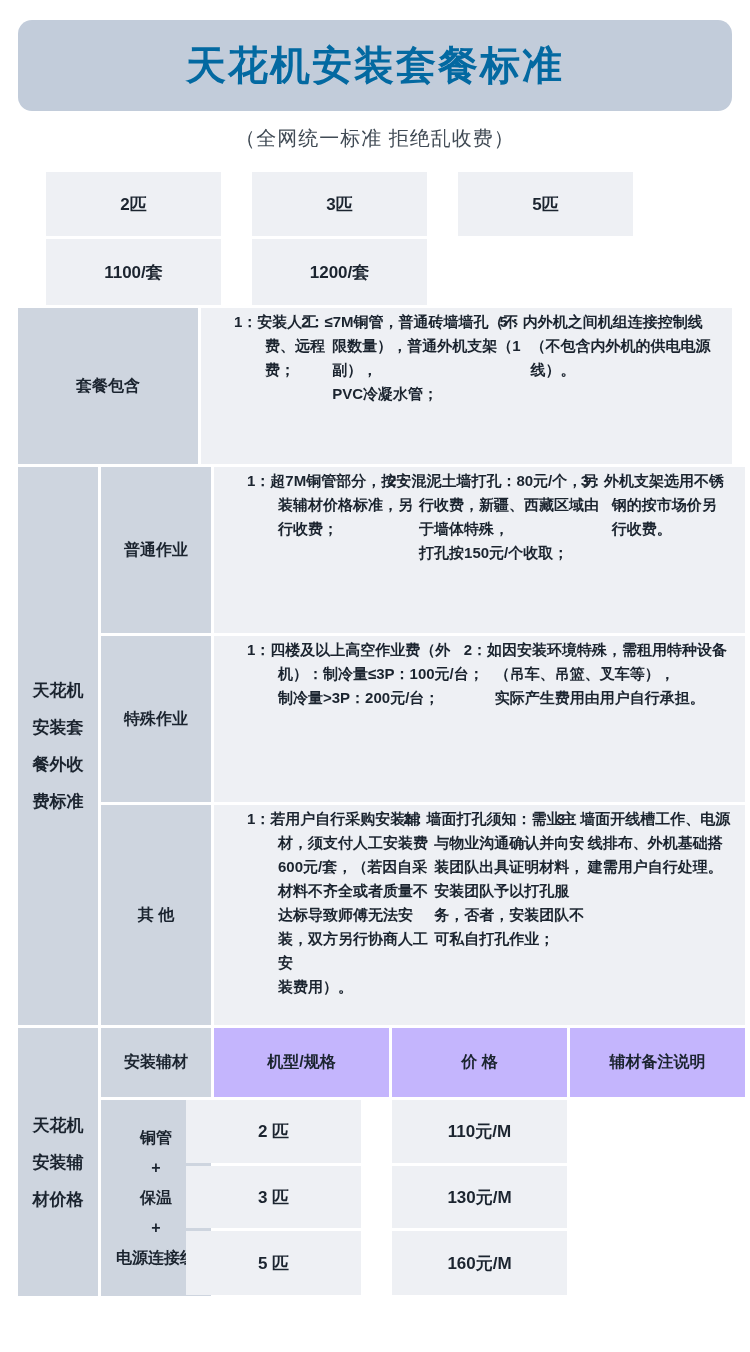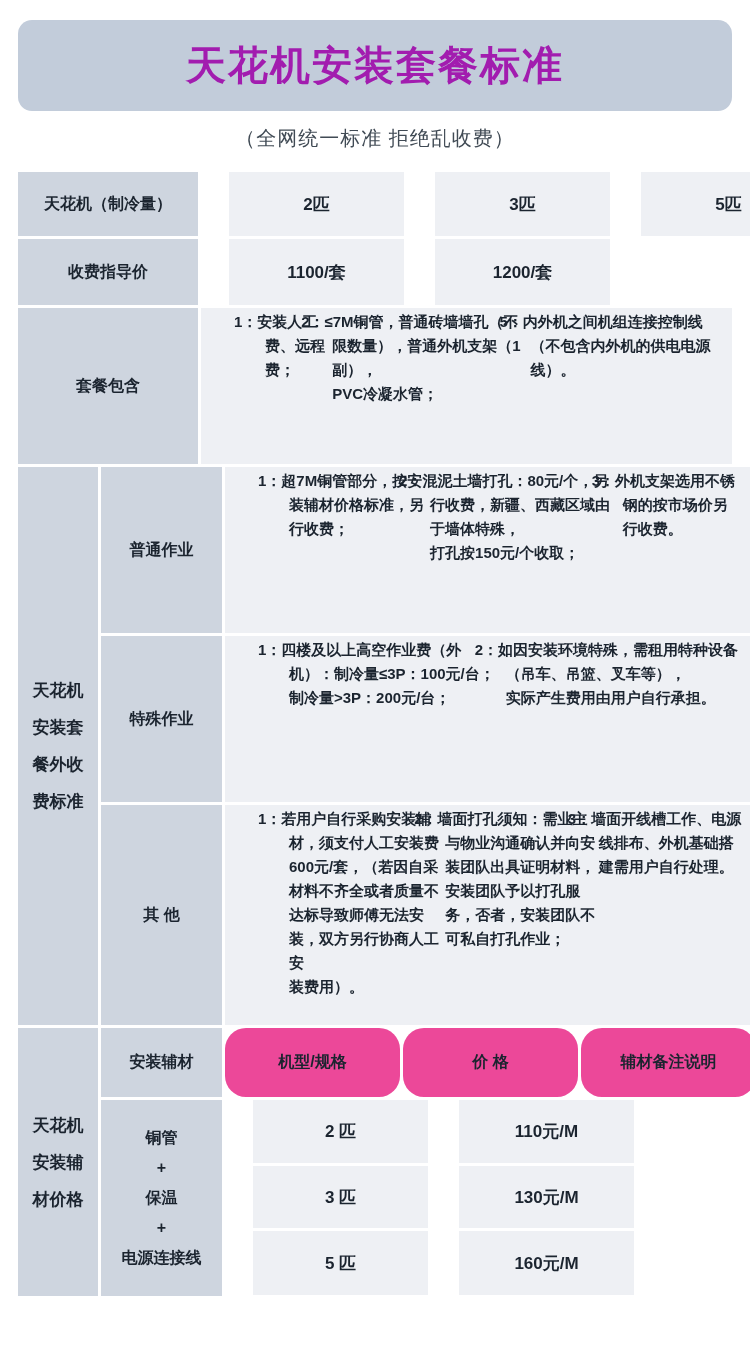--- a/index.html
+++ b/index.html
@@ -7,44 +7,44 @@
     width:750px;height:1352px;background:#ffffff;
     font-family:"Liberation Sans","DejaVu Sans",sans-serif;
     color:#1b242f;
   }
   .banner{
     margin:20px 18px 0 18px;width:714px;height:91px;
     background:#c2ccda;border-radius:14px;
     display:flex;align-items:center;justify-content:center;
   }
   .title{
-    font-size:40px;font-weight:bold;color:#a21caf;letter-spacing:2px;
+    font-size:40px;font-weight:bold;color:#0369a1;letter-spacing:2px;
   }
   .subtitle{
     margin-top:14px;width:750px;text-align:center;
     font-size:20px;font-weight:normal;color:#414b55;letter-spacing:1px;
   }
   .table{
     margin:20px 18px 0 18px;width:714px;
     display:flex;flex-direction:column;gap:3px;
   }
   .trow{display:flex;gap:3px;}
   .vcol{display:flex;flex-direction:column;gap:3px;}
   .cell{
     display:flex;align-items:center;justify-content:center;
     font-weight:bold;font-size:16px;color:#1b242f;
     box-sizing:border-box;
   }
   .lab{background:#ced5df;}
   .con{background:#eef0f4;}
-  .hdr{background:#ec4899;border-radius:21px;}
+  .hdr{background:#c4b5fd;}
   .w-label{width:180px;flex:none;}
   .w-third{width:175px;flex:none;}
   .w-col1a{width:80px;flex:none;}
-  .w-col1b{width:121px;flex:none;}
+  .w-col1b{width:110px;flex:none;}
   .w-content{width:531px;flex:none;}
   .grow{flex:1 1 auto;}
   
   .listcell{
     flex-direction:row;align-items:flex-start;justify-content:center;
     padding:0 14px 0 64px;
   }
   .item{
     white-space:pre-line;text-indent:-31px;
     font-size:15px;line-height:24px;font-weight:bold;margin:2px 0;
@@ -67,28 +67,26 @@
 
   <div class="banner">
     <div class="title">天花机安装套餐标准</div>
   </div>
 
   <div class="subtitle">（全网统一标准 拒绝乱收费）</div>
 
   <div class="table">
 
     <div class="trow" style="height:64px">
-      <div class="cell lab w-label">天花机（制冷量）</div>
       <div class="cell con w-third valtext">2匹</div>
       <div class="cell con w-third valtext">3匹</div>
       <div class="cell con w-third valtext">5匹</div>
     </div>
 
     <div class="trow" style="height:66px">
-      <div class="cell lab w-label">收费指导价</div>
       <div class="cell con w-third valtext">1100/套</div>
       <div class="cell con w-third valtext">1200/套</div>
     </div>
 
     <div class="trow" style="height:156px">
       <div class="cell lab w-label">套餐包含</div>
       <div class="cell con w-content listcell">
         <div class="item">1：安装人工费、远程费；</div>
         <div class="item">2：≤7M铜管，普通砖墙墙孔（不限数量），普通外机支架（1副），
 PVC冷凝水管；</div>
@@ -156,21 +154,21 @@
         </div>
 
         <div class="trow" style="height:196px">
           <div class="cell lab w-col1b vlabel matlabel">
             <div class="vline">铜管</div>
             <div class="vline">+</div>
             <div class="vline">保温</div>
             <div class="vline">+</div>
             <div class="vline">电源连接线</div>
           </div>
-          <div class="vcol" style="width:353px;flex:none;">
+          <div class="vcol" style="width:353px;flex:none;align-items:flex-end;">
             <div class="trow" style="height:63px">
               <div class="cell con w-third valtext">2 匹</div>
               <div class="cell con w-third valtext">110元/M</div>
             </div>
             <div class="trow" style="height:62px">
               <div class="cell con w-third valtext">3 匹</div>
               <div class="cell con w-third valtext">130元/M</div>
             </div>
             <div class="trow" style="height:64px">
               <div class="cell con w-third valtext">5 匹</div>

